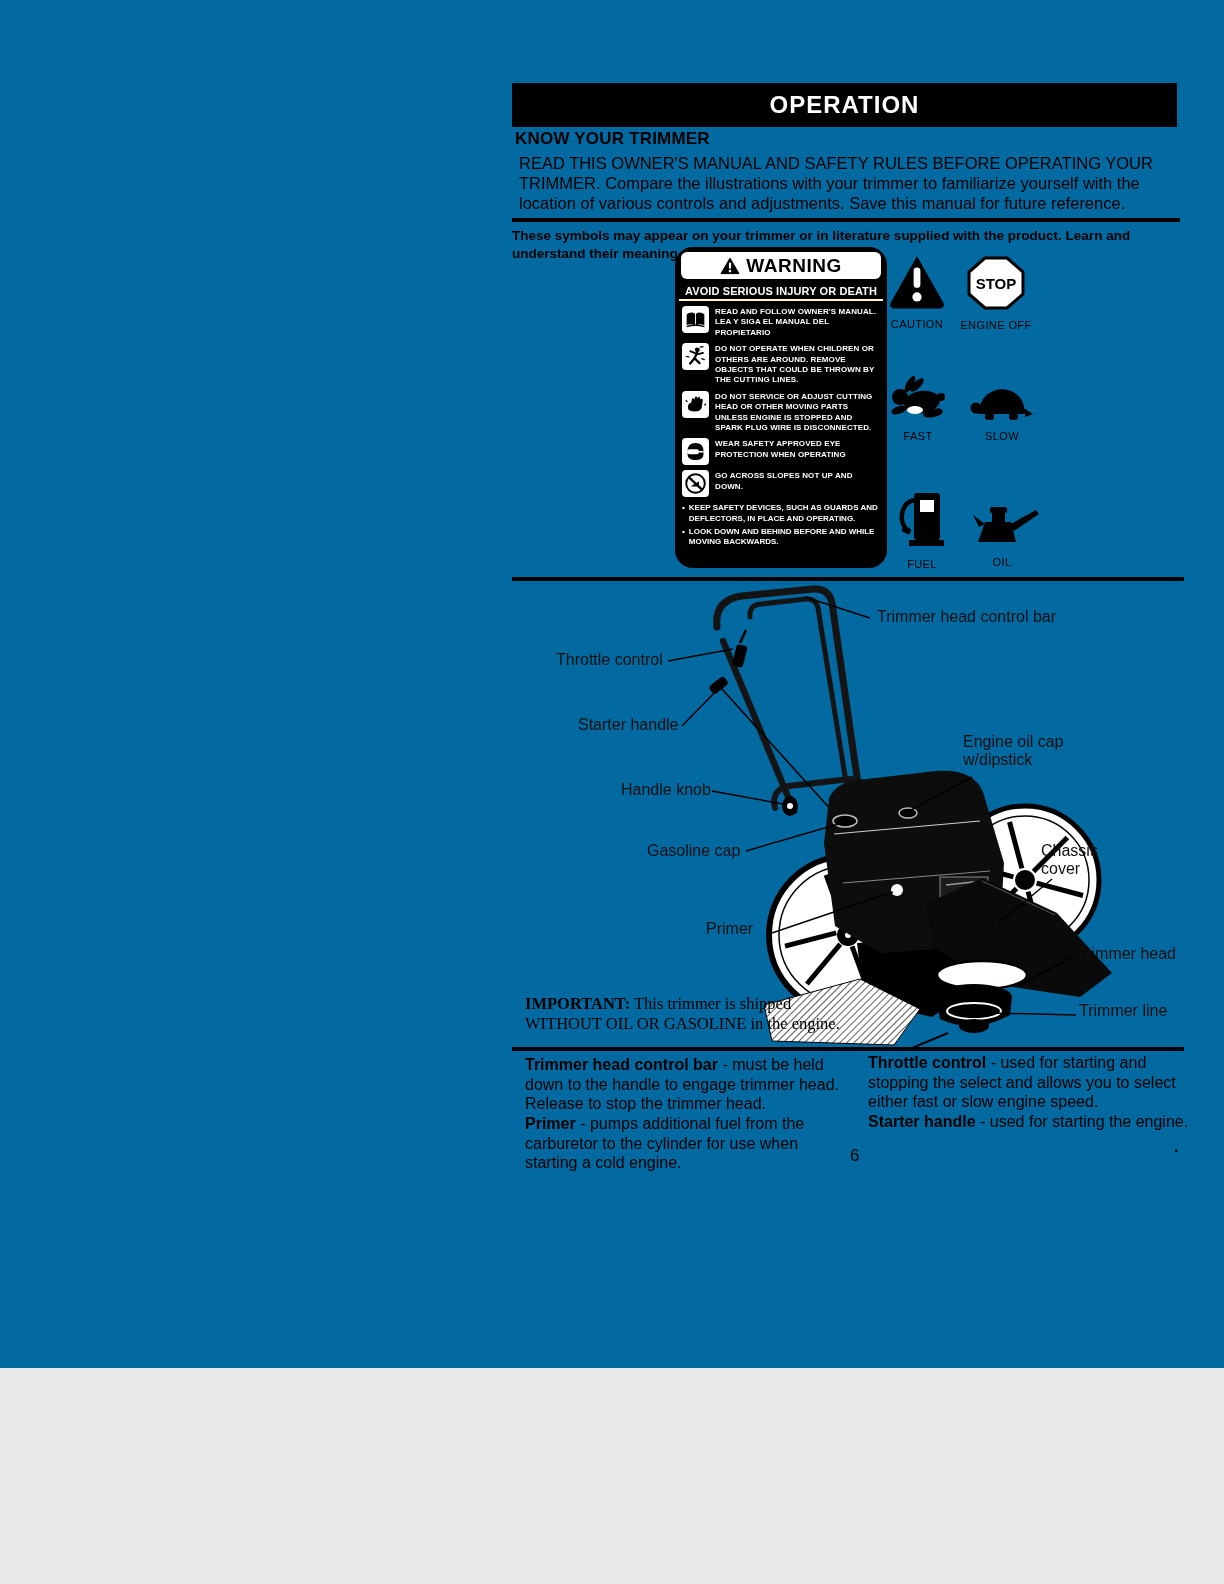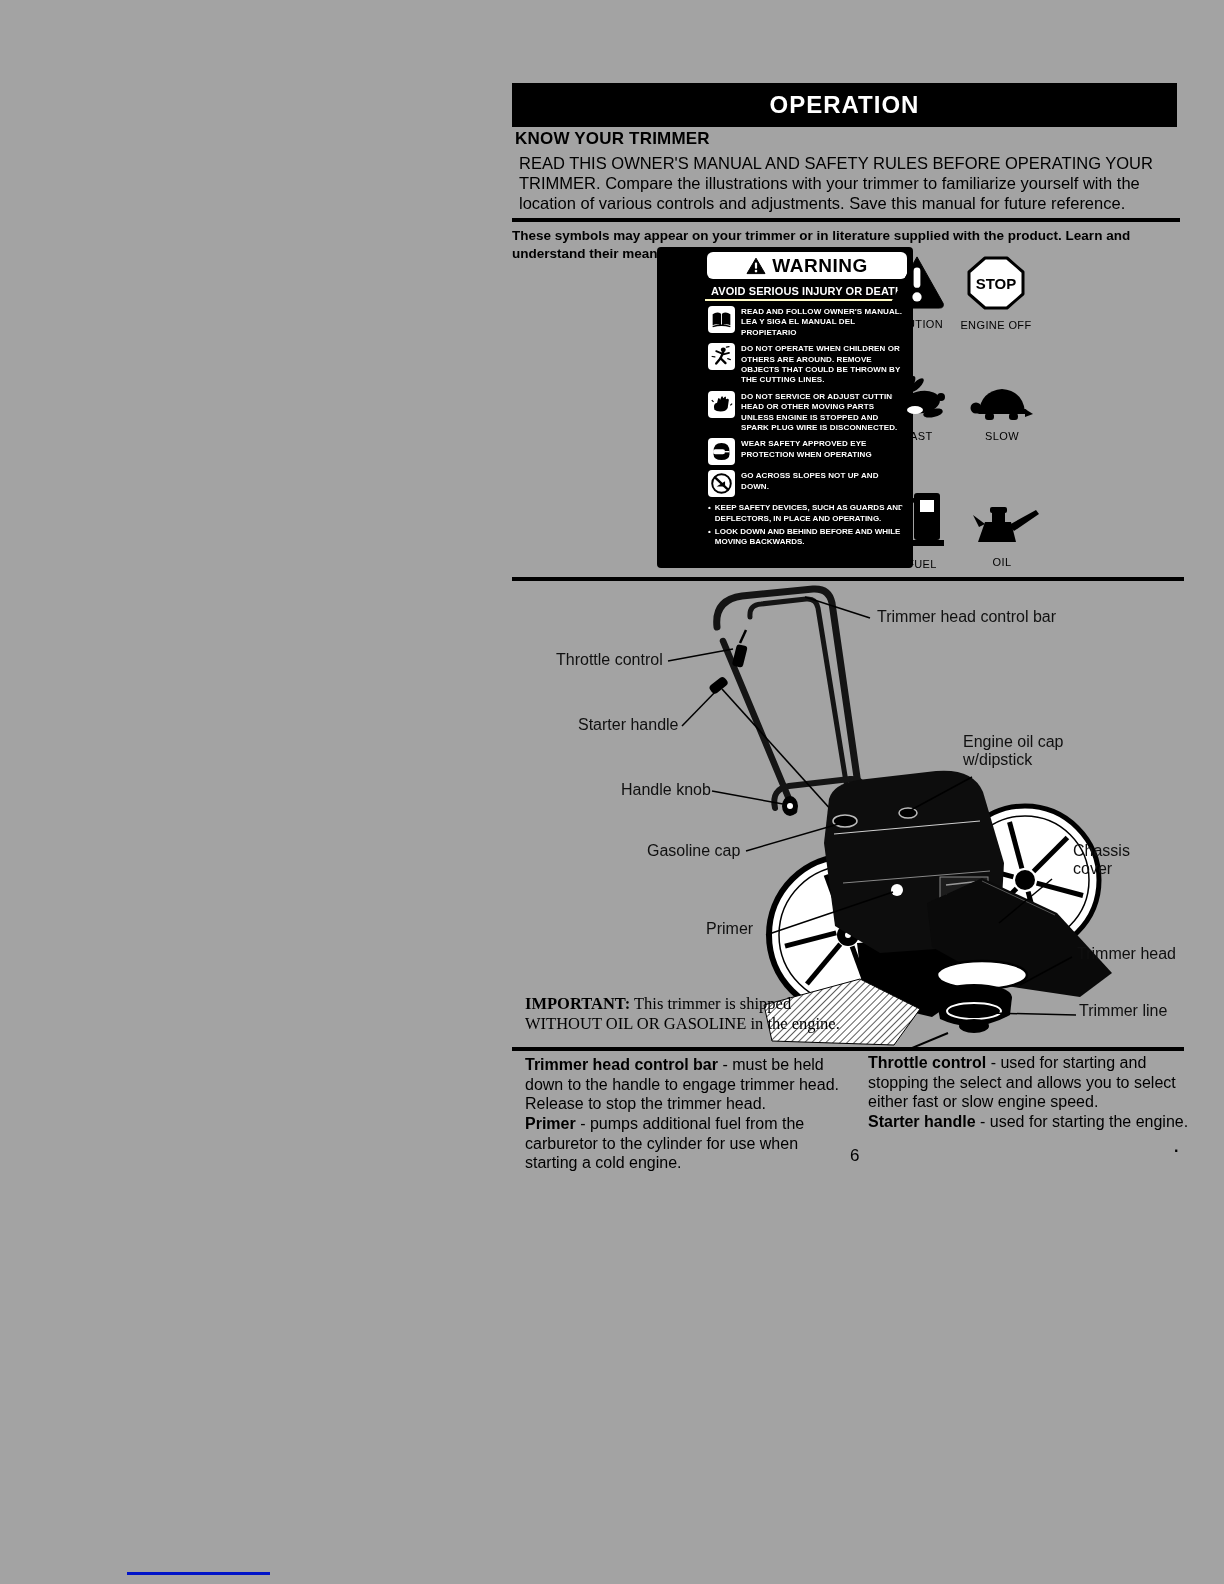--- a/index.html
+++ b/index.html
@@ -1,36 +1,36 @@
 <!DOCTYPE html>
 <html><head>
 <meta charset="utf-8">
 <style>
   html,body { margin:0; padding:0; background:#e8e8e8; }
   .page {
-    position:relative; width:1224px; height:1584px; margin:0 auto;
-    background:#a3a3a3; font-family:"Liberation Sans", sans-serif; color:#000;
+    position:relative; width:1224px; height:1368px; margin:0 auto;
+    background:#0369a1; font-family:"Liberation Sans", sans-serif; color:#000;
     overflow:hidden;
   }
   .abs { position:absolute; }
   .op-bar {
     left:512px; top:83px; width:665px; height:44px; background:#000;
     color:#fff; display:flex; align-items:center; justify-content:center;
     font-size:24px; font-weight:bold; letter-spacing:1px;
   }
   .section-title { left:515px; top:129px; font-size:17px; font-weight:bold; letter-spacing:0.2px; }
   .intro { left:515px; top:149px; width:668px; font-size:16.5px; line-height:1.22; margin:4px; }
   .rule { height:4px; background:#000; }
   .rule1 { left:512px; top:218px; width:668px; }
   .rule2 { left:512px; top:577px; width:672px; }
   .rule3 { left:512px; top:1047px; width:672px; }
   .symbols-note { left:512px; top:227px; width:676px; font-size:13.5px; font-weight:bold; line-height:1.35; margin:0; }
 
   
-  .warn-box { left:657px; top:247px; width:212px; height:321px; background:#000; border-radius:4px; overflow:hidden;padding-left:44px; }
+  .warn-box { left:675px; top:247px; width:212px; height:321px; background:#000; border-radius:18px; overflow:hidden; }
   .warn-head {
     margin:5px 6px 0; background:#fff; border-radius:6px; height:27px;
     display:flex; align-items:center; justify-content:center; gap:6px;
     color:#000; font-weight:bold; font-size:19px; letter-spacing:0.5px;
   }
   .warn-sub {
     color:#fff; font-weight:bold; font-size:11px; text-align:center;
     padding:3px 0 2px; border-bottom:2px solid #fef9c3; margin:3px 4px 0;
     letter-spacing:0.1px; white-space:nowrap;
   }
@@ -323,21 +323,21 @@
     </g>
   </svg>
 
   <div class="dlabel" style="left:877px; top:608px;">Trimmer head control bar</div>
   <div class="dlabel" style="left:556px; top:651px;">Throttle control</div>
   <div class="dlabel" style="left:578px; top:716px;">Starter handle</div>
   <div class="dlabel" style="left:621px; top:781px;">Handle knob</div>
   <div class="dlabel" style="left:963px; top:733px; width:112px;">Engine oil cap w/dipstick</div>
   <div class="dlabel" style="left:647px; top:842px;">Gasoline cap</div>
   <div class="dlabel" style="left:706px; top:920px;">Primer</div>
-  <div class="dlabel" style="left:1041px; top:842px; width:76px;margin-left:32px;">Chassis cover</div>
+  <div class="dlabel" style="left:1041px; top:842px; width:76px;">Chassis cover</div>
   <div class="dlabel" style="left:1077px; top:945px;">Trimmer head</div>
   <div class="dlabel" style="left:1079px; top:1002px;">Trimmer line</div>
 
   <p class="abs important"><b>IMPORTANT:</b><span> This trimmer is shipped WITHOUT OIL OR GASOLINE in the engine.</span></p>
 
   <div class="abs rule rule3"></div>
 
   <div class="col col-left">
     <p><b>Trimmer head control bar</b><span> - must  be held down to the handle to engage trimmer head. Release to stop the trimmer head.</span></p>
     <p><b>Primer</b><span> - pumps additional fuel from the carburetor to the cylinder for use when starting a cold engine.</span></p>

